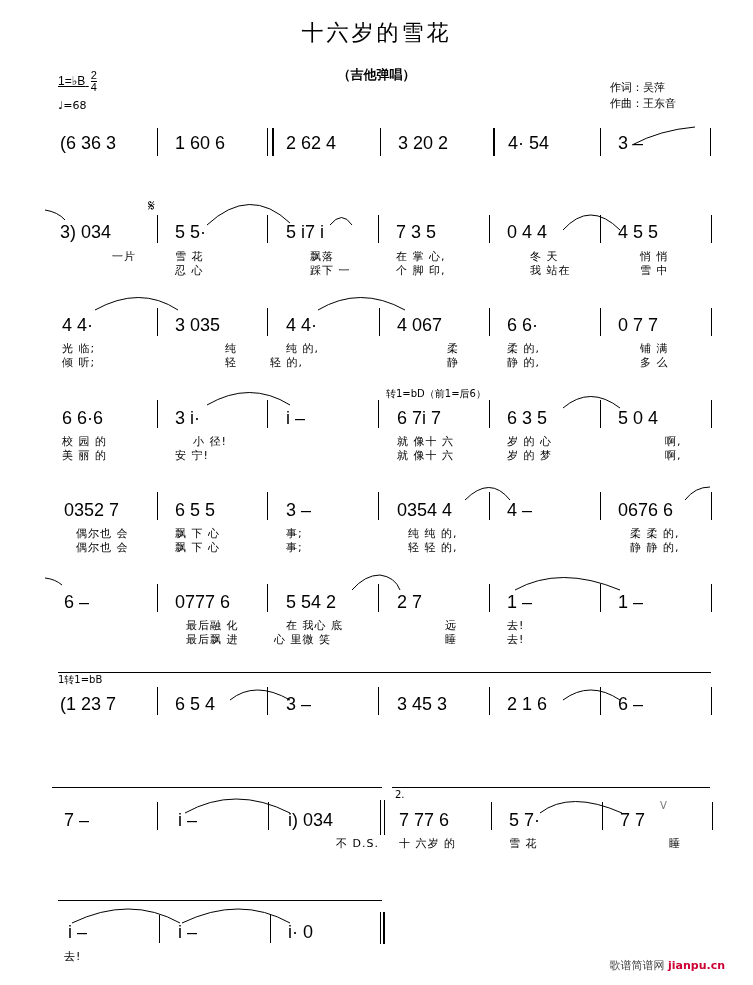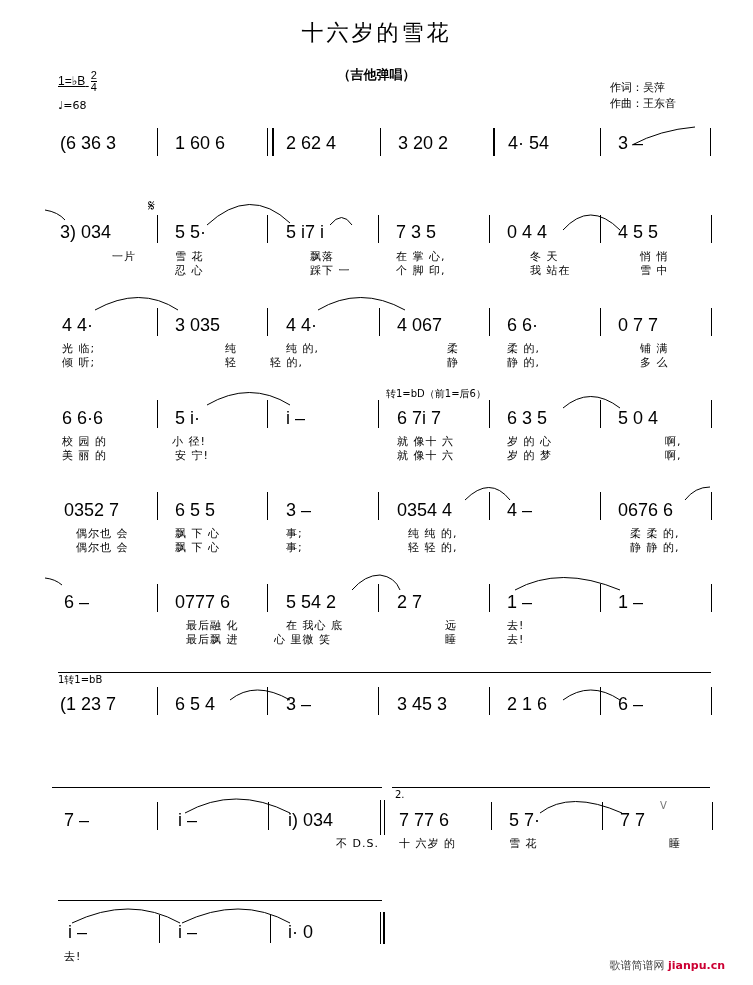--- a/index.html
+++ b/index.html
@@ -118,33 +118,33 @@
 </div>
 
 <div>
   <svg class="abs" style="left:0;top:380px" width="753" height="40">
     <path class="slur" d="M207,25 Q250,0 290,25"></path>
     <path class="slur" d="M563,28 Q590,5 620,28"></path>
   </svg>
   <div class="abs small" style="left:386px;top:387px">转1=bD（前1=后6）</div>
   <div class="abs num" style="left:62px;top:408px">6 6·6</div>
   <div class="abs bar" style="left:157px;top:400px;height:28px"></div>
-  <div class="abs num" style="left:175px;top:408px">5 i·</div>
+  <div class="abs num" style="left:175px;top:408px">3 i·</div>
   <div class="abs bar" style="left:267px;top:400px;height:28px"></div>
   <div class="abs num" style="left:286px;top:408px">i –</div>
   <div class="abs bar" style="left:378px;top:400px;height:28px"></div>
   <div class="abs num" style="left:397px;top:408px">6 7i 7</div>
   <div class="abs bar" style="left:489px;top:400px;height:28px"></div>
   <div class="abs num" style="left:507px;top:408px">6 3 5</div>
   <div class="abs bar" style="left:600px;top:400px;height:28px"></div>
   <div class="abs num" style="left:618px;top:408px">5 0 4</div>
   <div class="abs bar" style="left:711px;top:400px;height:28px"></div>
   <div class="abs lyr" style="left:62px;top:435px">校 园 的</div>
   <div class="abs lyr" style="left:62px;top:449px">美 丽 的</div>
-  <div class="abs lyr" style="left:172px;top:435px">小 径!</div>
+  <div class="abs lyr" style="left:193px;top:435px">小 径!</div>
   <div class="abs lyr" style="left:175px;top:449px">安 宁!</div>
   <div class="abs lyr" style="left:397px;top:435px">就 像十 六</div>
   <div class="abs lyr" style="left:397px;top:449px">就 像十 六</div>
   <div class="abs lyr" style="left:507px;top:435px">岁 的 心</div>
   <div class="abs lyr" style="left:507px;top:449px">岁 的 梦</div>
   <div class="abs lyr" style="left:665px;top:435px">啊,</div>
   <div class="abs lyr" style="left:665px;top:449px">啊,</div>
 </div>
 
 <div>

